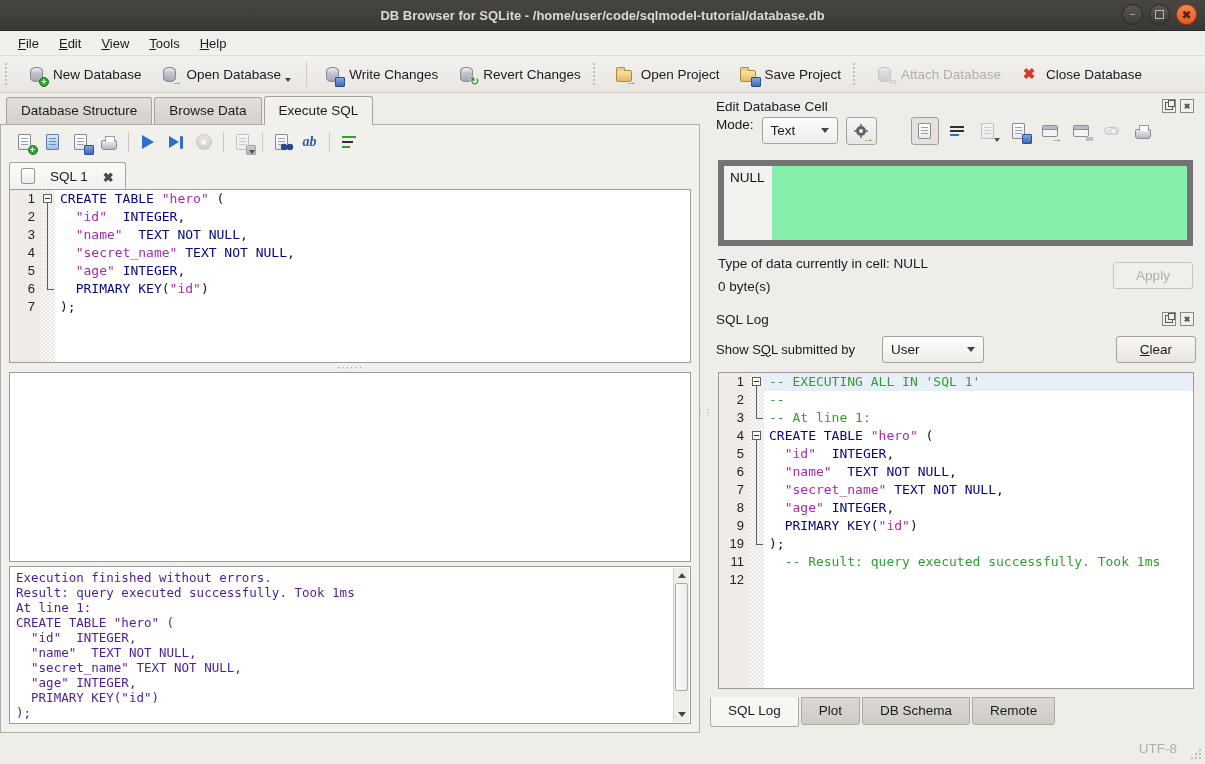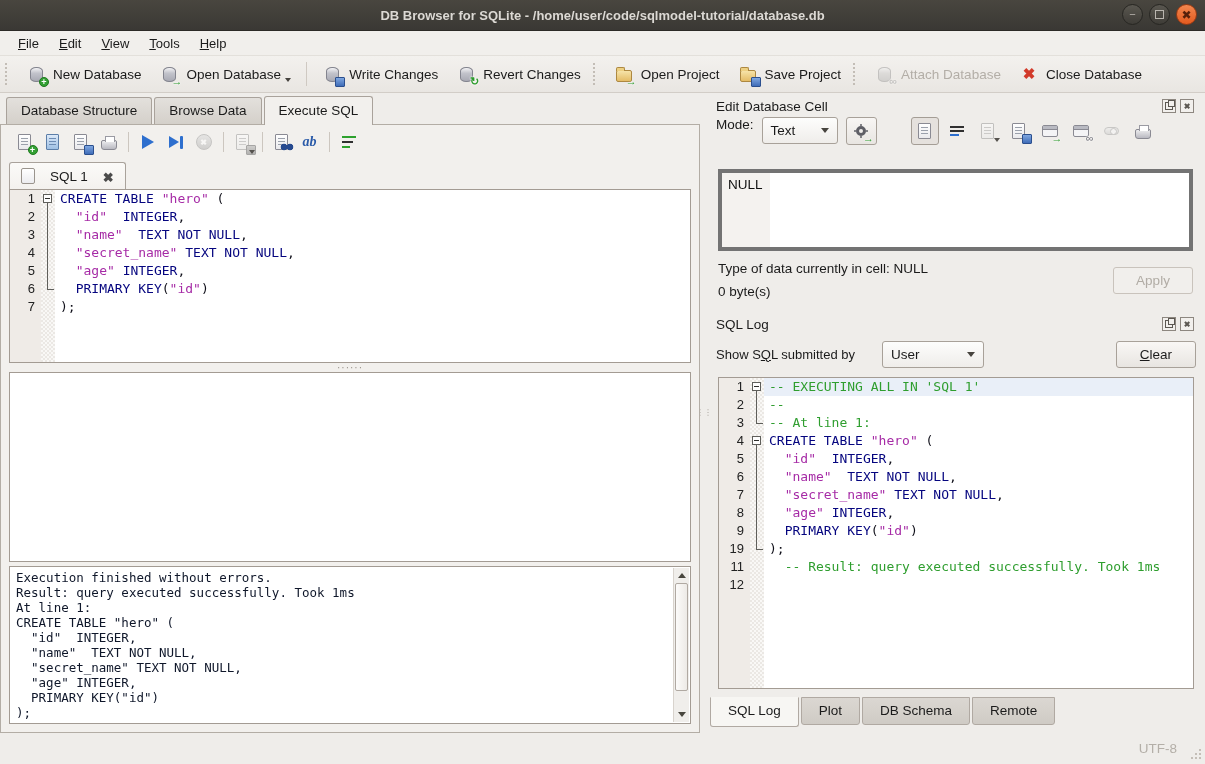--- a/index.html
+++ b/index.html
@@ -132,21 +132,21 @@
   .fm-box::after{content:"";position:absolute;left:1px;right:1px;top:3px;height:1px;background:#2e2e2c}
   .fm-vline{position:absolute;left:6px;top:0;bottom:0;width:1px;background:#5f5f5b}
   .fm-vline.below{top:13px}
   .fm-vline.half{bottom:auto;height:9px}
   .fm-hline{position:absolute;left:6px;top:9px;width:7px;height:1px;background:#5f5f5b}
   .hsplit{height:9px;flex:none;display:flex;align-items:center;justify-content:center}
   .hsplit::before{content:"······";font-size:10px;letter-spacing:1px;color:#97918a;line-height:0}
   .results-grid{flex:1;margin:0 8px;border:1px solid #a39b93;background:#fff;min-height:60px}
   .results-msg{height:156px;flex:none;margin:4px 8px 8px;border:1px solid #a39b93;background:#fff;position:relative}
   .results-text{position:absolute;left:6px;right:20px;top:3px;bottom:3px;overflow:hidden;
-       font-family:"DejaVu Sans Mono",monospace;font-size:12.5px;line-height:15px;white-space:pre;color:#0f172a}
+       font-family:"DejaVu Sans Mono",monospace;font-size:12.5px;line-height:15px;white-space:pre;color:#4c1d95}
   .vscroll{position:absolute;top:1px;bottom:1px;right:1px;width:15px;background:#f0eeeb;
        border-left:1px solid #d8d3cd;display:flex;flex-direction:column}
   .varrow{height:15px;flex:none;display:flex;align-items:center;justify-content:center}
   .varrow.up::after{content:"";border-left:4px solid transparent;border-right:4px solid transparent;
        border-bottom:5px solid #49473f}
   .varrow.down::after{content:"";border-left:4px solid transparent;border-right:4px solid transparent;
        border-top:5px solid #49473f}
   .vthumb{flex:1;margin:0 1px;background:linear-gradient(90deg,#fcfbfa,#edeae6);border:1px solid #b0a9a2;
        border-radius:2px}
   .vtrackgap{height:16px;flex:none}
@@ -166,21 +166,21 @@
        display:flex;align-items:center;justify-content:space-between;padding:0 8px;box-sizing:border-box;font-size:13.5px}
   .combo .car{border-left:4px solid transparent;border-right:4px solid transparent;border-top:5px solid #47443f}
   .combo.mode{width:76px}
   .combo.user{width:102px}
   .gearbtn{width:31px;height:28px;border:1px solid #a8a199;border-radius:3px;
        background:linear-gradient(#f8f6f4,#e8e5e1);display:flex;align-items:center;justify-content:center;
        margin-left:8px;box-sizing:border-box}
   .cell-toolbar{display:flex;align-items:center;margin-left:34px;gap:3px}
   .cell-toolbar .sbtn{width:26px;height:26px;margin-right:2px}
   .sbtn.pressed{background:#e5e1dd;border:1px solid #a49d95}
-  .cell-box{height:74px;flex:none;margin:12px 3px 0 10px;border:4px solid #737373;background:#ffffff;position:relative}
+  .cell-box{height:74px;flex:none;margin:3px 3px 0 10px;border:6px solid #737373;background:#86efac;position:relative}
   .cell-null-col{position:absolute;left:0;top:0;bottom:0;width:48px;background:#f4f2ef}
   .cell-text{position:absolute;left:6px;top:4px;font-size:13.5px;color:#101010}
   .cell-info{flex:none;display:flex;justify-content:space-between;align-items:center;padding:10px 3px 4px 10px}
   .cell-info .lines{display:flex;flex-direction:column;gap:8px;font-size:13.5px}
   .btn{min-width:80px;height:27px;border:1px solid #a8a199;border-radius:3px;
        background:linear-gradient(#f9f7f5,#e8e5e1);font-size:13.5px;display:flex;align-items:center;
        justify-content:center;padding:0 12px;box-sizing:border-box}
   .btn.disabled{color:#b1aca5;background:#f1efec;border-color:#c9c3bc}
   .filter-row{height:38px;flex:none;display:flex;align-items:center;padding-left:8px;gap:27px}
   .filter-row .spacer{flex:1}

